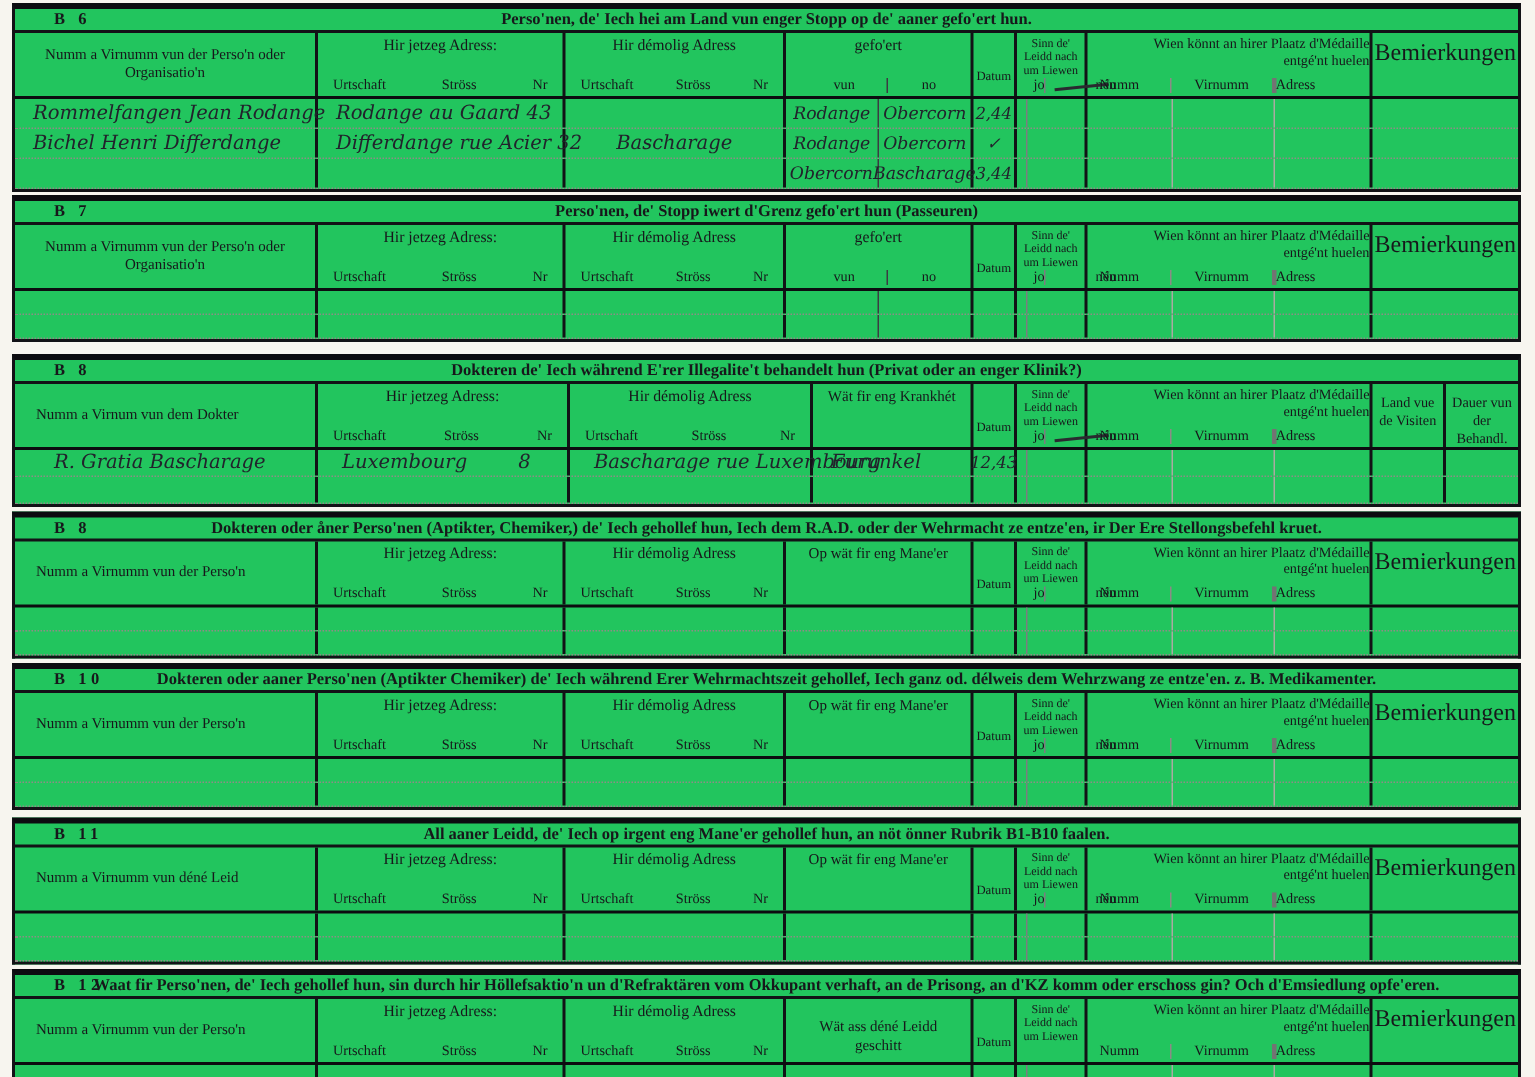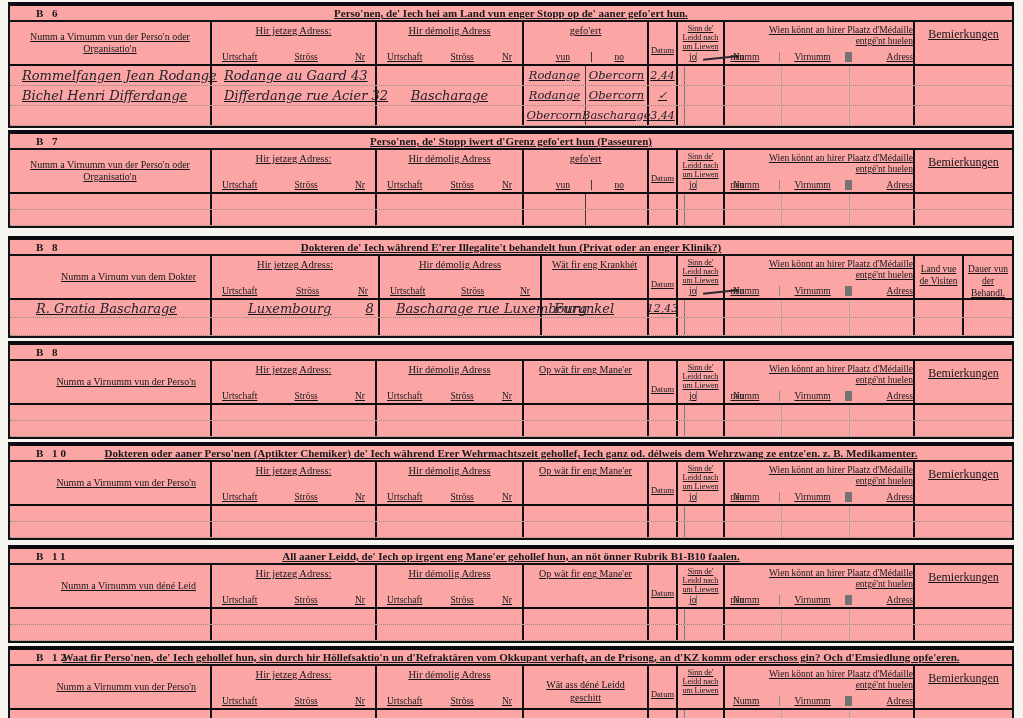--- a/index.html
+++ b/index.html
@@ -4,55 +4,55 @@
 <style>
   html,body{margin:0;padding:0;}
   body{
     width:1023px;height:718px;overflow:hidden;
     background:#f7f5ef;color:#17171b;
     font-family:"Liberation Serif","DejaVu Serif",serif;
     position:relative;
   }
   .form{position:absolute;left:8px;top:2px;width:1006px;}
   .section{
-    box-sizing:border-box;background:#fca5a5;
-    border:2px solid #121216;border-top:4px solid #0c0c10;text-decoration:underline;
+    box-sizing:border-box;background:#22c55e;
+    border:2px solid #121216;border-top:4px solid #0c0c10;
   }
   
   .trow{position:relative;height:14px;border-bottom:2px solid #121216;
         display:flex;align-items:center;}
   .sec-id{position:absolute;left:26px;top:1px;font-weight:bold;font-size:11px;letter-spacing:3px;}
   .sec-title{flex:1;text-align:center;font-weight:bold;font-size:11px;white-space:nowrap;}
   
   .hdr{display:flex;height:42px;border-bottom:2px solid #0c0c10;}
   .cell{box-sizing:border-box;border-right:2px solid #121216;position:relative;}
   .hdr .cell:last-child,.brow .cell:last-child{border-right:none;}
   .hcell{display:flex;flex-direction:column;justify-content:space-between;padding:3px 0 2px;}
   
   .c-nm{width:202px}.c-a1{width:165px}.c-a2{width:147px}.c-mid{width:125px}
   .c-dt{width:29px}.c-si{width:47px}.c-w{width:190px}.c-bem{flex:1}
   .sec-b8 .c-a1{width:168px}.sec-b8 .c-a2{width:162px}.sec-b8 .c-mid{width:107px}
   .c-zu{width:49px}.c-da{flex:1}
   
-  .nmh{display:flex;flex-direction:row;align-items:center;justify-content:flex-end;
+  .nmh{display:flex;flex-direction:row;align-items:center;justify-content:flex-start;
        text-align:center;font-size:10px;padding:15px 14px;line-height:1.25;}
   .hmain{text-align:center;font-size:10.5px;white-space:nowrap;}
   .asub{display:flex;justify-content:space-between;padding:0 10px;font-size:9.5px;}
   .gsub,.ssub{display:flex;font-size:9.5px;margin-left:11px;}
   .half{width:50%;text-align:center;}
   .h2{border-left:1px solid #3c3c42;}
   .h3{border-left:1px solid #7c7c80;padding-left:33px;}
   .sinnm{font-size:8px;line-height:1.12;text-align:center;}
   .dtm{font-size:8.5px;text-align:center;margin-top:20px;}
   .wienm{font-size:9.5px;line-height:1.18;text-align:right;}
   .wsub{display:flex;font-size:9.5px;}
   .wsub .w1{width:30%;text-align:left;padding-left:8px;box-sizing:border-box;}
   .wsub .w2{width:36%;text-align:center;border-left:1px solid #8b8b86;}
-  .wsub .w3{width:34%;text-align:right;border-left:7px solid #737373;}
-  .bemm{text-align:center;font-size:12px;margin-top:5px;}
+  .wsub .w3{width:34%;text-align:left;border-left:3px solid #737373;}
+  .bemm{text-align:center;font-size:16px;margin-top:5px;}
   .two{text-align:center;font-size:9.5px;line-height:1.25;margin-top:8px;}
   .strike{position:relative;}
   .strike::after{content:"";position:absolute;left:6px;right:5px;top:45%;
       border-top:2px solid #2a2a30;transform:rotate(-6deg);}
   
   .brow{display:flex;height:15px;border-bottom:1px dotted #8d8d85;}
   .sec-b6 .brow{height:19px}.sec-b8 .brow{height:17px}.sec-b12 .brow{height:18px}
   .bc{display:flex;align-items:center;padding-left:12px;overflow:visible;}
   .bc-c{justify-content:center;padding-left:0;}
   .bc-split{display:flex;}
@@ -393,21 +393,21 @@
           <div class="two">
             <div>Dauer vun</div>
             <div>der Behandl.</div>
           </div>
         </div>
     </div>
     <div class="brow">
       <div class="cell c-nm bc" style="padding-left:26px">
           <span class="hw">R. Gratia Bascharage</span>
         </div>
-      <div class="cell c-a1 bc" style="padding-left:36px">
+      <div class="cell c-a1 bc" style="padding-left:16px">
           <span class="hw">Luxembourg</span>
           <span class="hw" style="margin-left:34px">8</span>
         </div>
       <div class="cell c-a2 bc" style="padding-left:16px;z-index:2">
           <span class="hw">Bascharage rue Luxembourg</span>
         </div>
       <div class="cell c-mid bc">
           <span class="hw">Furunkel</span>
         </div>
       <div class="cell c-dt bc bc-c">
@@ -441,20 +441,21 @@
           <span class="w3 wd"></span>
         </div>
       <div class="cell c-zu bc"></div>
       <div class="cell c-da bc"></div>
     </div>
   </div>
 
   <div class="section sec-b9">
     <div class="trow">
       <span class="sec-id">B 8</span>
+      <span class="sec-title">Dokteren oder åner Perso'nen (Aptikter, Chemiker,) de' Iech gehollef hun, Iech dem R.A.D. oder der Wehrmacht ze entze'en, ir Der Ere Stellongsbefehl kruet.</span>
     </div>
     <div class="hdr">
       <div class="cell c-nm nmh">
           <div>Numm a Virnumm vun der Perso'n</div>
         </div>
       <div class="cell c-a1 hcell">
         <div class="hmain">Hir jetzeg Adress:</div>
         <div class="asub">
             <span>Urtschaft</span>
             <span>Ströss</span>

